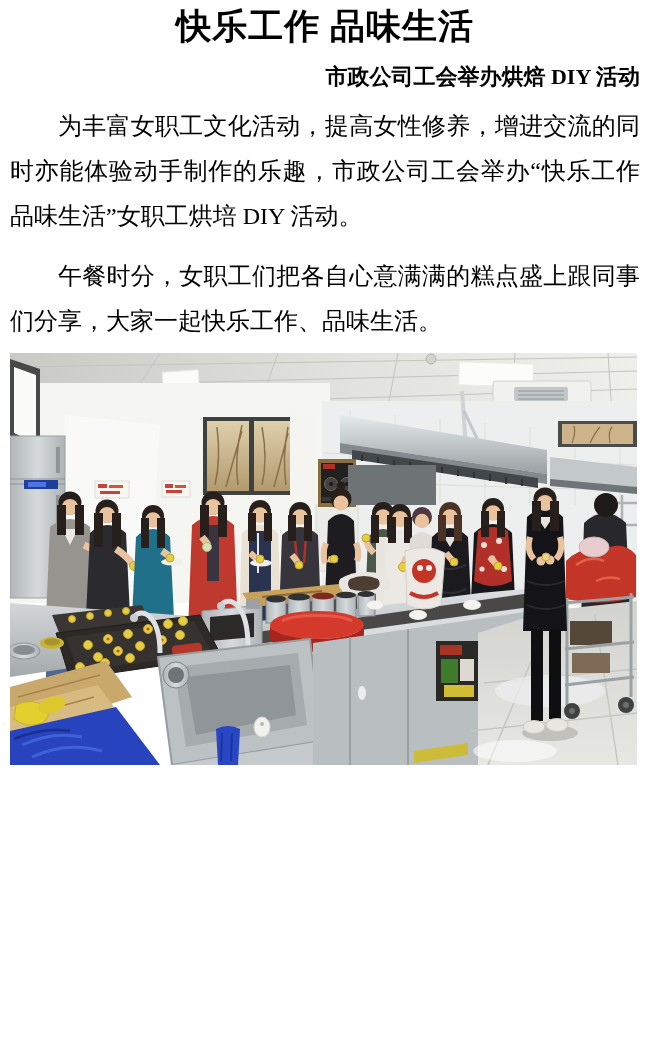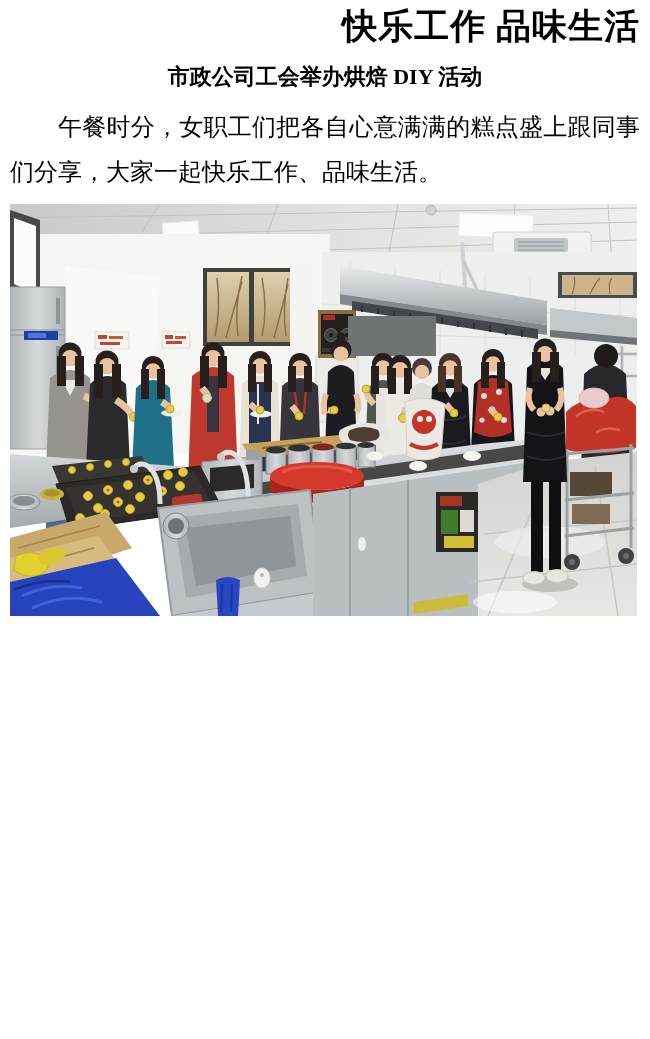--- a/index.html
+++ b/index.html
@@ -1,32 +1,33 @@
 <!DOCTYPE html>
 <html lang="zh"><head>
 <meta charset="utf-8">
 <style>
   html,body{margin:0;padding:0;background:#ffffff;}
   body{width:650px;color:#000;font-family:"Liberation Serif","DejaVu Serif",serif;}
   .article{width:630px;padding:0 10px;}
-  .title{font-size:35px;font-weight:bold;text-align:right;margin:5px 0 0;line-height:1.25;letter-spacing:1px;}
-  .subtitle{font-size:22px;font-weight:bold;text-align:center;margin:14px 0 0;line-height:1.25;}
+  .title{font-size:35px;font-weight:bold;text-align:center;margin:5px 0 0;line-height:1.25;letter-spacing:1px;}
+  .subtitle{font-size:22px;font-weight:bold;text-align:right;margin:14px 0 0;line-height:1.25;}
   .body-text{margin-top:14px;}
   .body-text p{font-size:24px;line-height:45px;text-align:justify;text-indent:2em;margin:0;}
   .body-text p.gap{margin-top:15px;}
   figure.photo{margin:9px 0 5px;width:627px;height:412px;overflow:hidden;}
   figure.photo svg{display:block;}
 </style>
 </head>
 <body>
 
 <div class="article">
   <h1 class="title">快乐工作 品味生活</h1>
   <h2 class="subtitle">市政公司工会举办烘焙 DIY 活动</h2>
   <div class="body-text">
+    <p>为丰富女职工文化活动，提高女性修养，增进交流的同时亦能体验动手制作的乐趣，市政公司工会举办“快乐工作 品味生活”女职工烘培 DIY 活动。</p>
     <p class="gap">午餐时分，女职工们把各自心意满满的糕点盛上跟同事们分享，大家一起快乐工作、品味生活。</p>
   </div>
 
   <figure class="photo" role="img" aria-label="十余名女职工在食堂厨房中合影，手捧自制糕点；不锈钢操作台上摆着红色圆案板、装满黄色糕点的烤盘、蒸锅与水槽，右侧为瓷砖地面和装有红色袋子的推车">
     <svg viewBox="0 0 627 412" width="627" height="412" xmlns="http://www.w3.org/2000/svg">
       <defs>
         <linearGradient id="ceil" x1="0" y1="0" x2="1" y2="0">
           <stop offset="0" stop-color="#c9c9c6"></stop>
             <stop offset="0.55" stop-color="#e2e2df"></stop>
             <stop offset="1" stop-color="#efefec"></stop>

